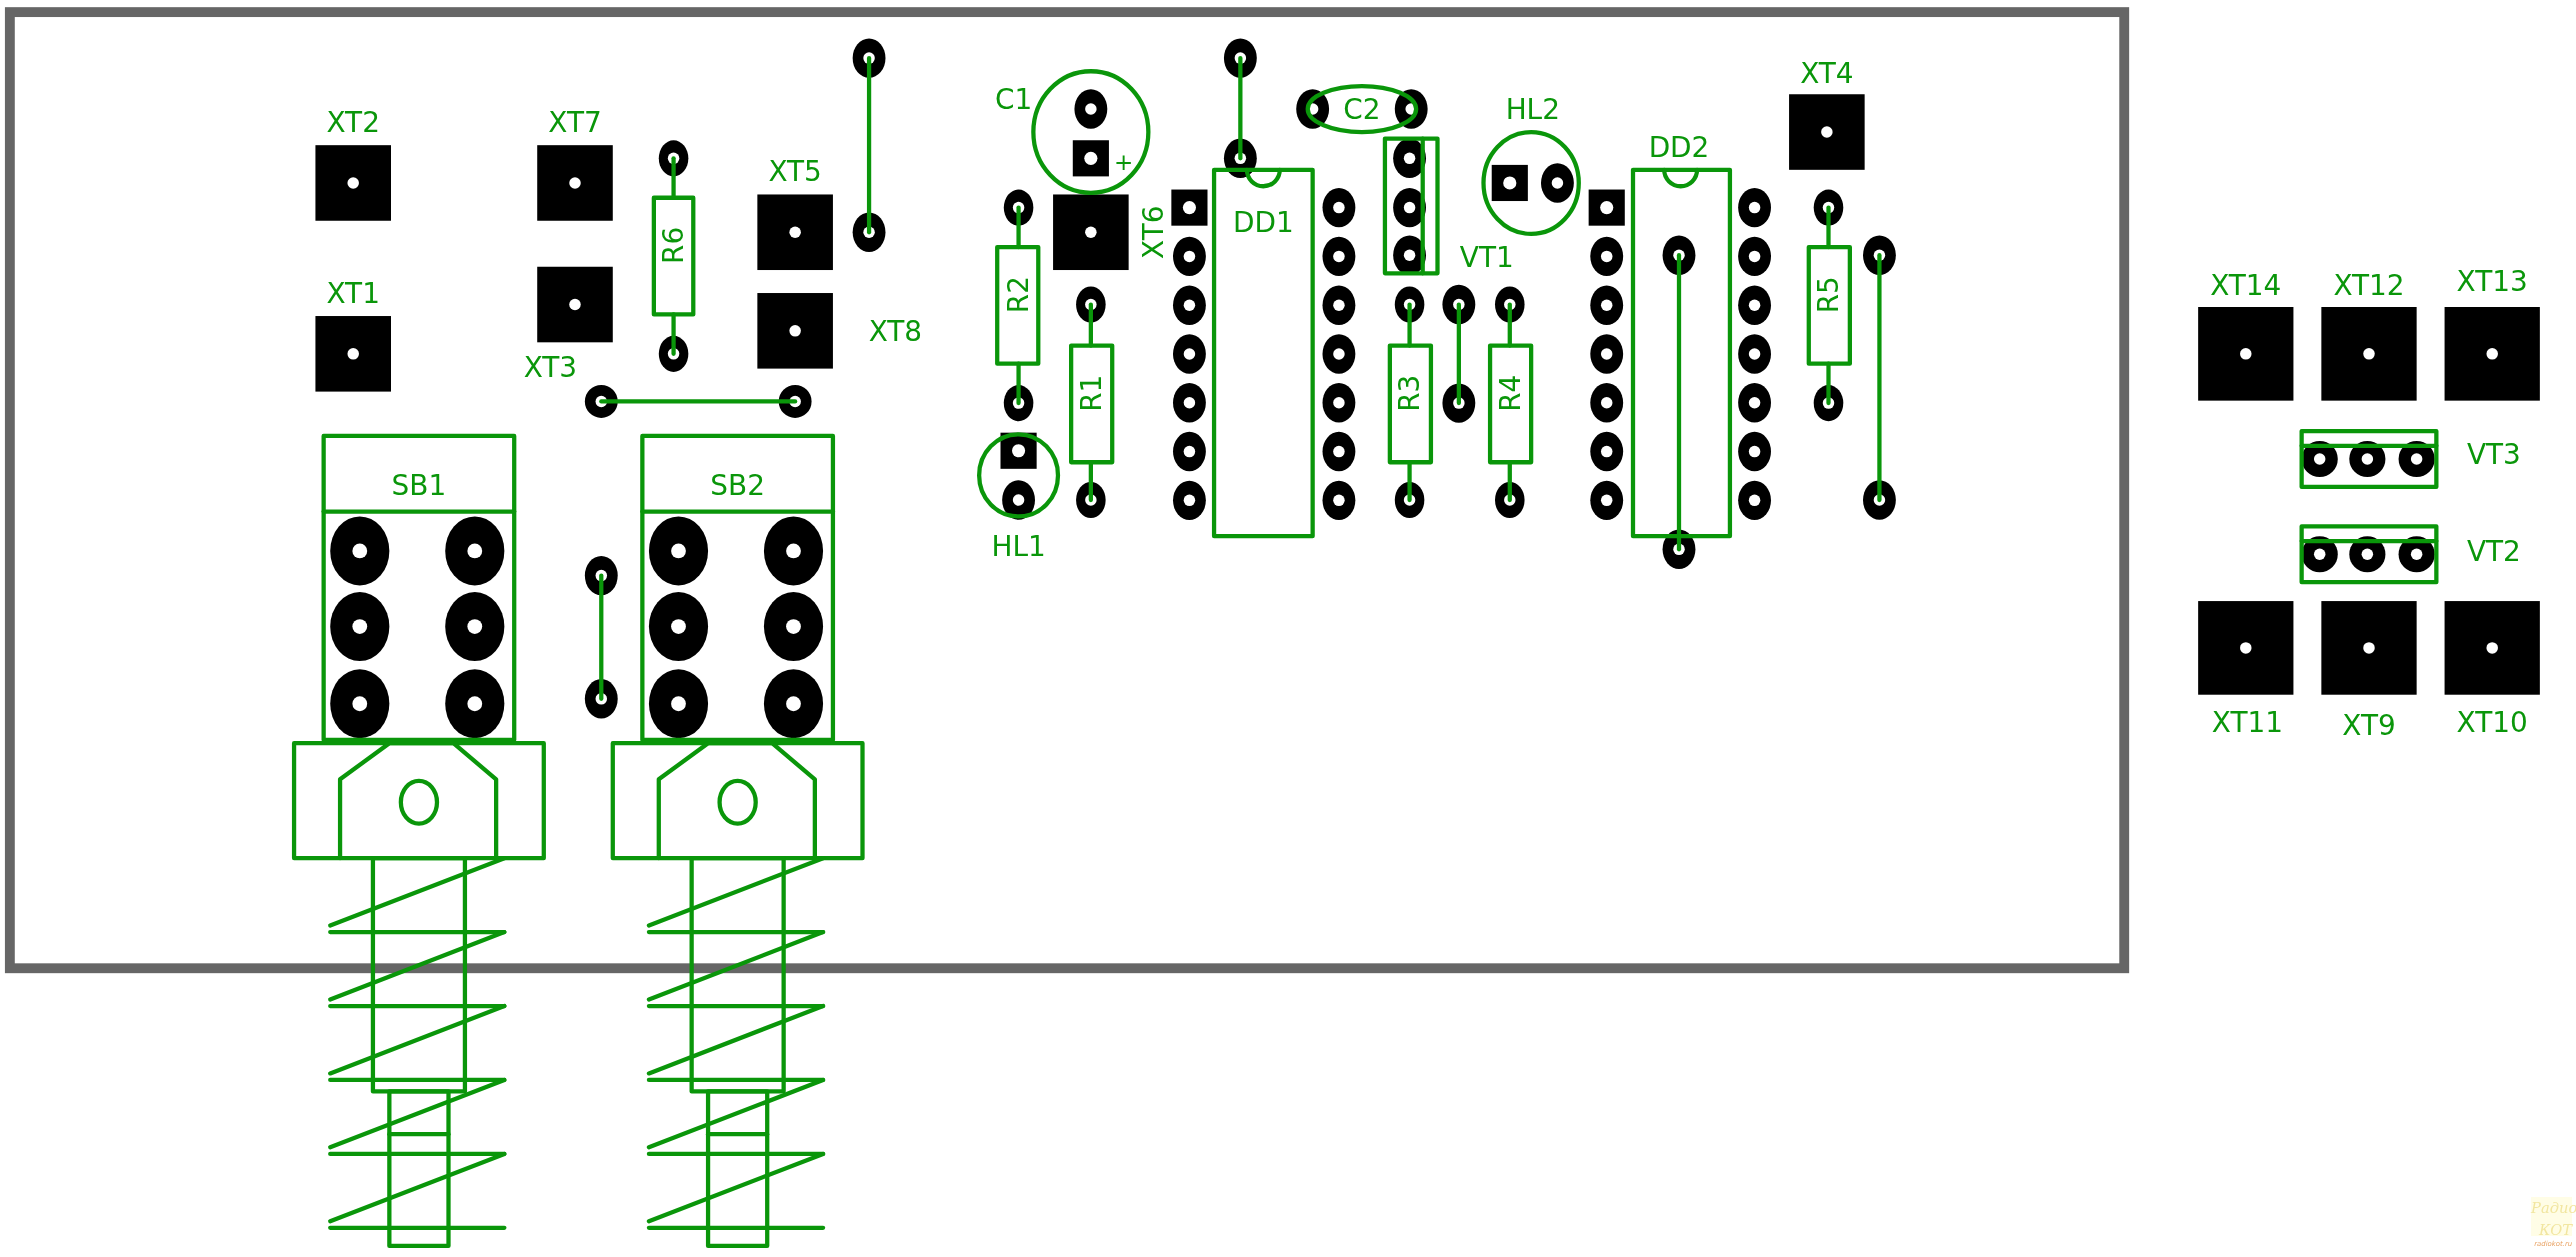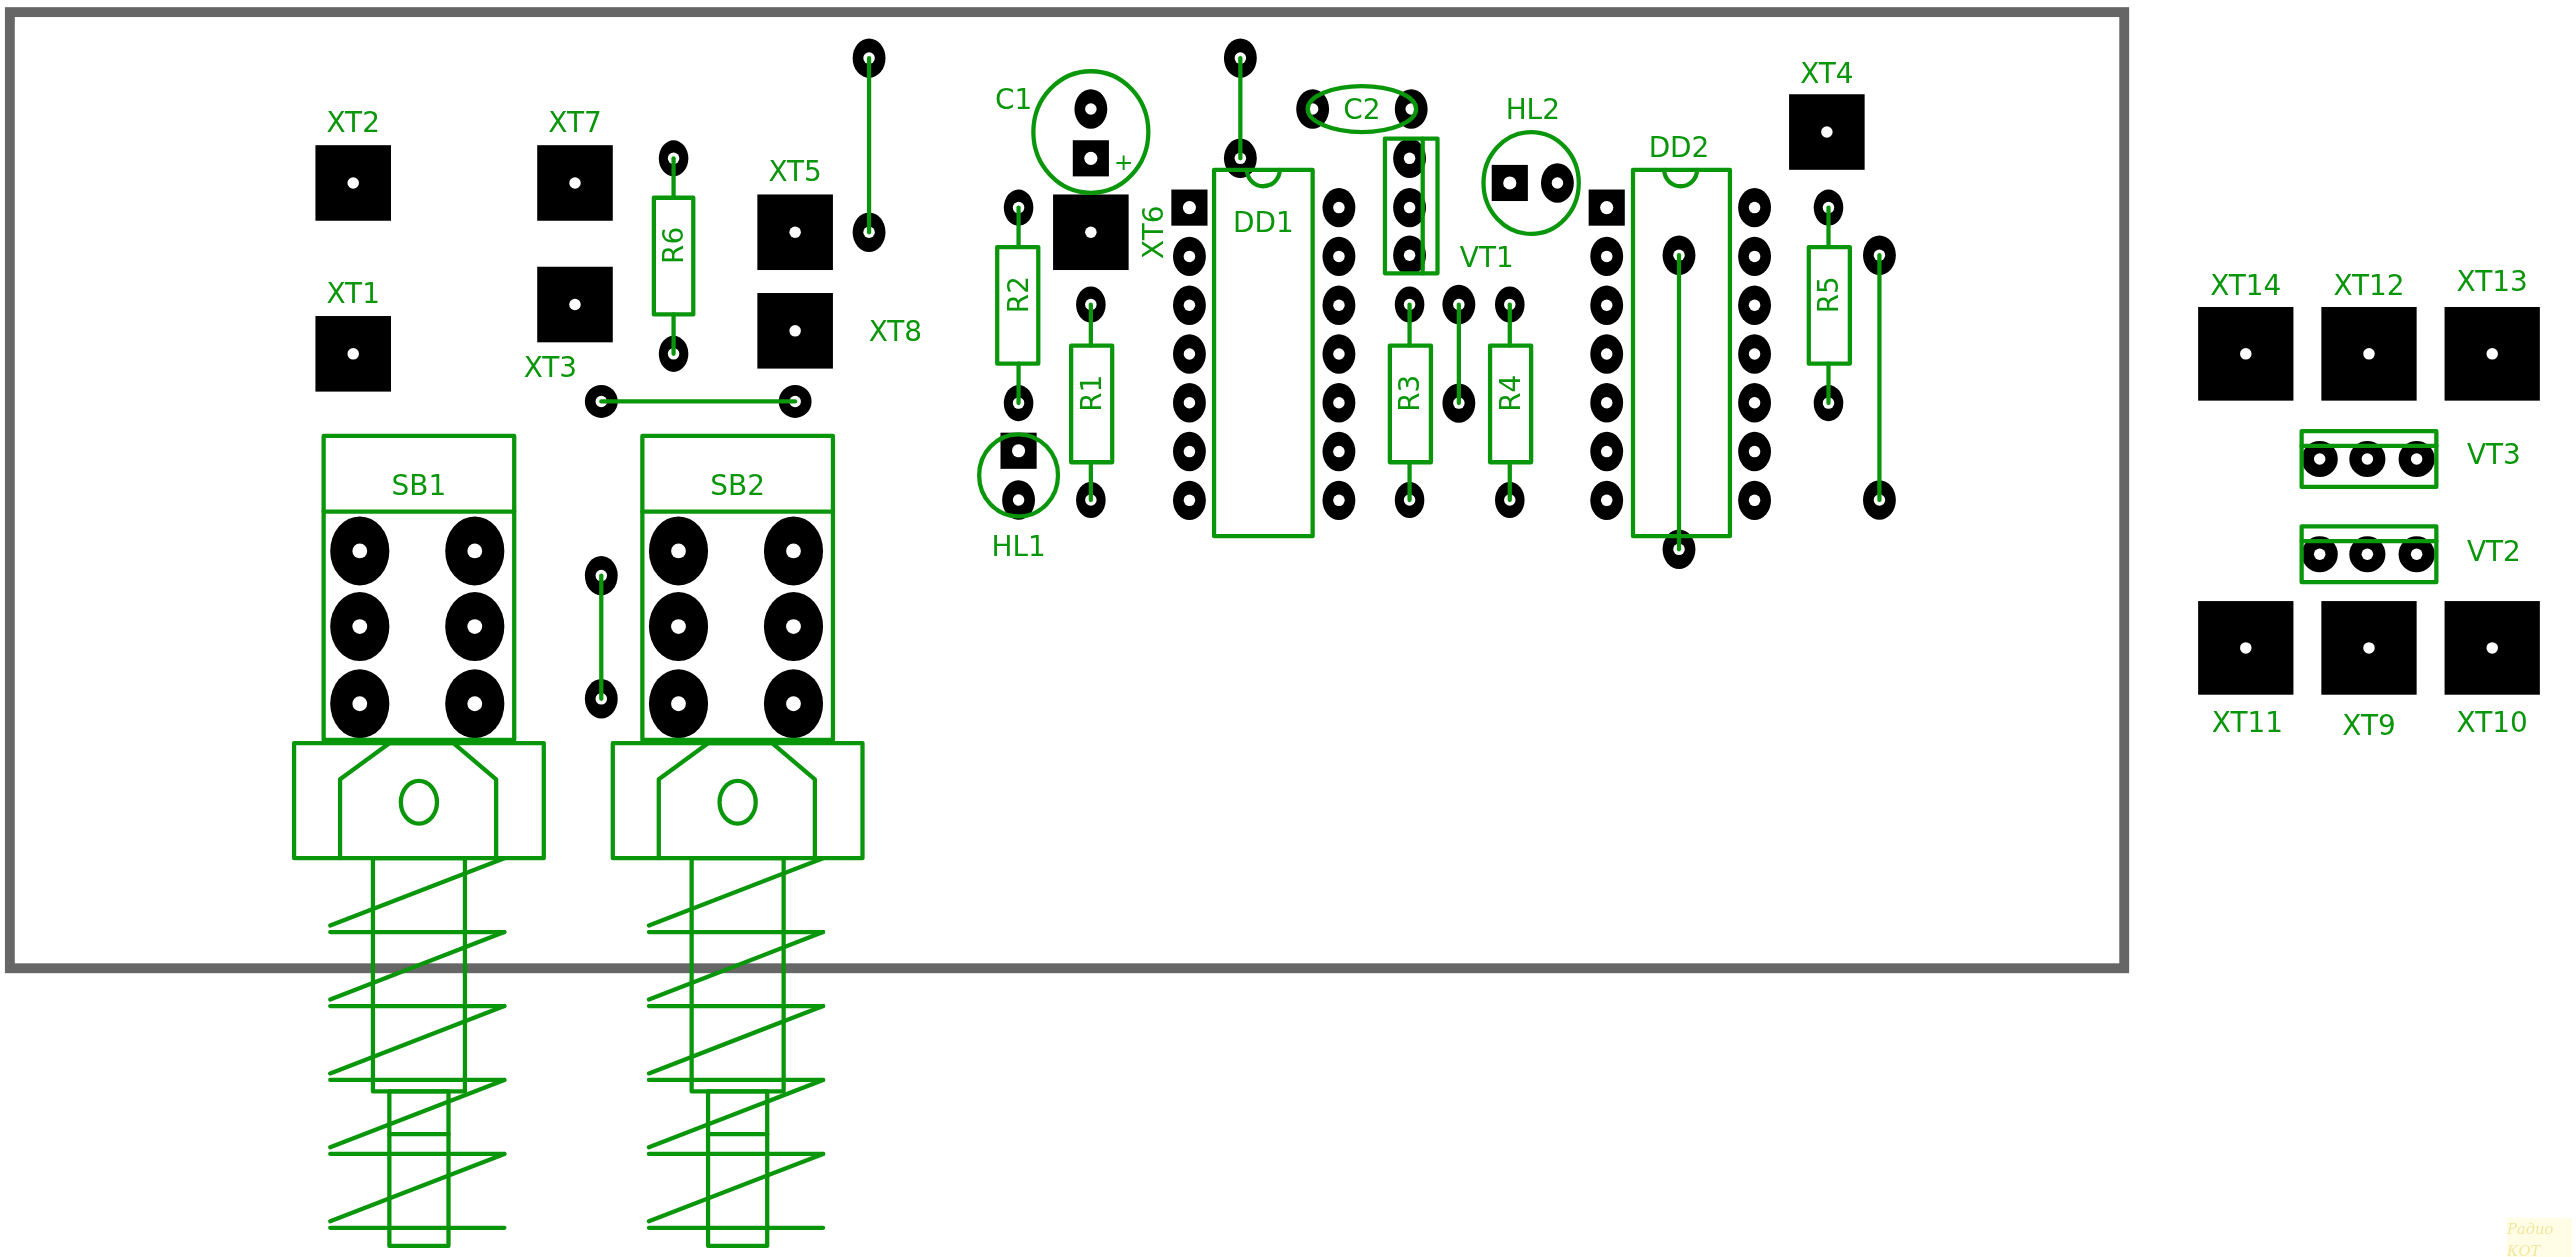--- a/index.html
+++ b/index.html
@@ -3,21 +3,21 @@
 <meta charset="utf-8">
 <style>
   html,body{margin:0;padding:0;background:#ffffff;}
   body{width:2576px;height:1258px;overflow:hidden;position:relative;font-family:"DejaVu Sans",sans-serif;}
   #pcb{position:absolute;left:0;top:0;width:2576px;height:1258px;}
   .silk{fill:none;stroke:#0a960a;stroke-width:2.6;stroke-linecap:round;stroke-linejoin:round;}
   .lbl{fill:#0a960a;font-family:"DejaVu Sans",sans-serif;font-size:17px;}
   .pad{fill:#000;}
   .hole{fill:#fff;}
   .board{fill:none;stroke:#666666;stroke-width:6;}
-  .wm{position:absolute;right:3.9px;bottom:1px;width:65px;height:39px;background:#fffde6;text-align:left;}
+  .wm{position:absolute;right:3.9px;bottom:22px;width:41px;height:39px;background:#fffde6;text-align:right;}
   .wm .t1{font-family:"DejaVu Serif",serif;font-size:14.7px;color:#f2e6a0;font-style:italic;line-height:21.6px;}
   .wm .t2{font-family:"DejaVu Sans",sans-serif;font-size:6.9px;color:#e8a060;font-style:italic;line-height:9.8px;}
 </style>
 </head>
 <body>
 
 <svg id="pcb" viewBox="0 0 1568 765" xmlns="http://www.w3.org/2000/svg">
 
   <rect class="board" x="6" y="7" width="1287" height="582"></rect>
 

